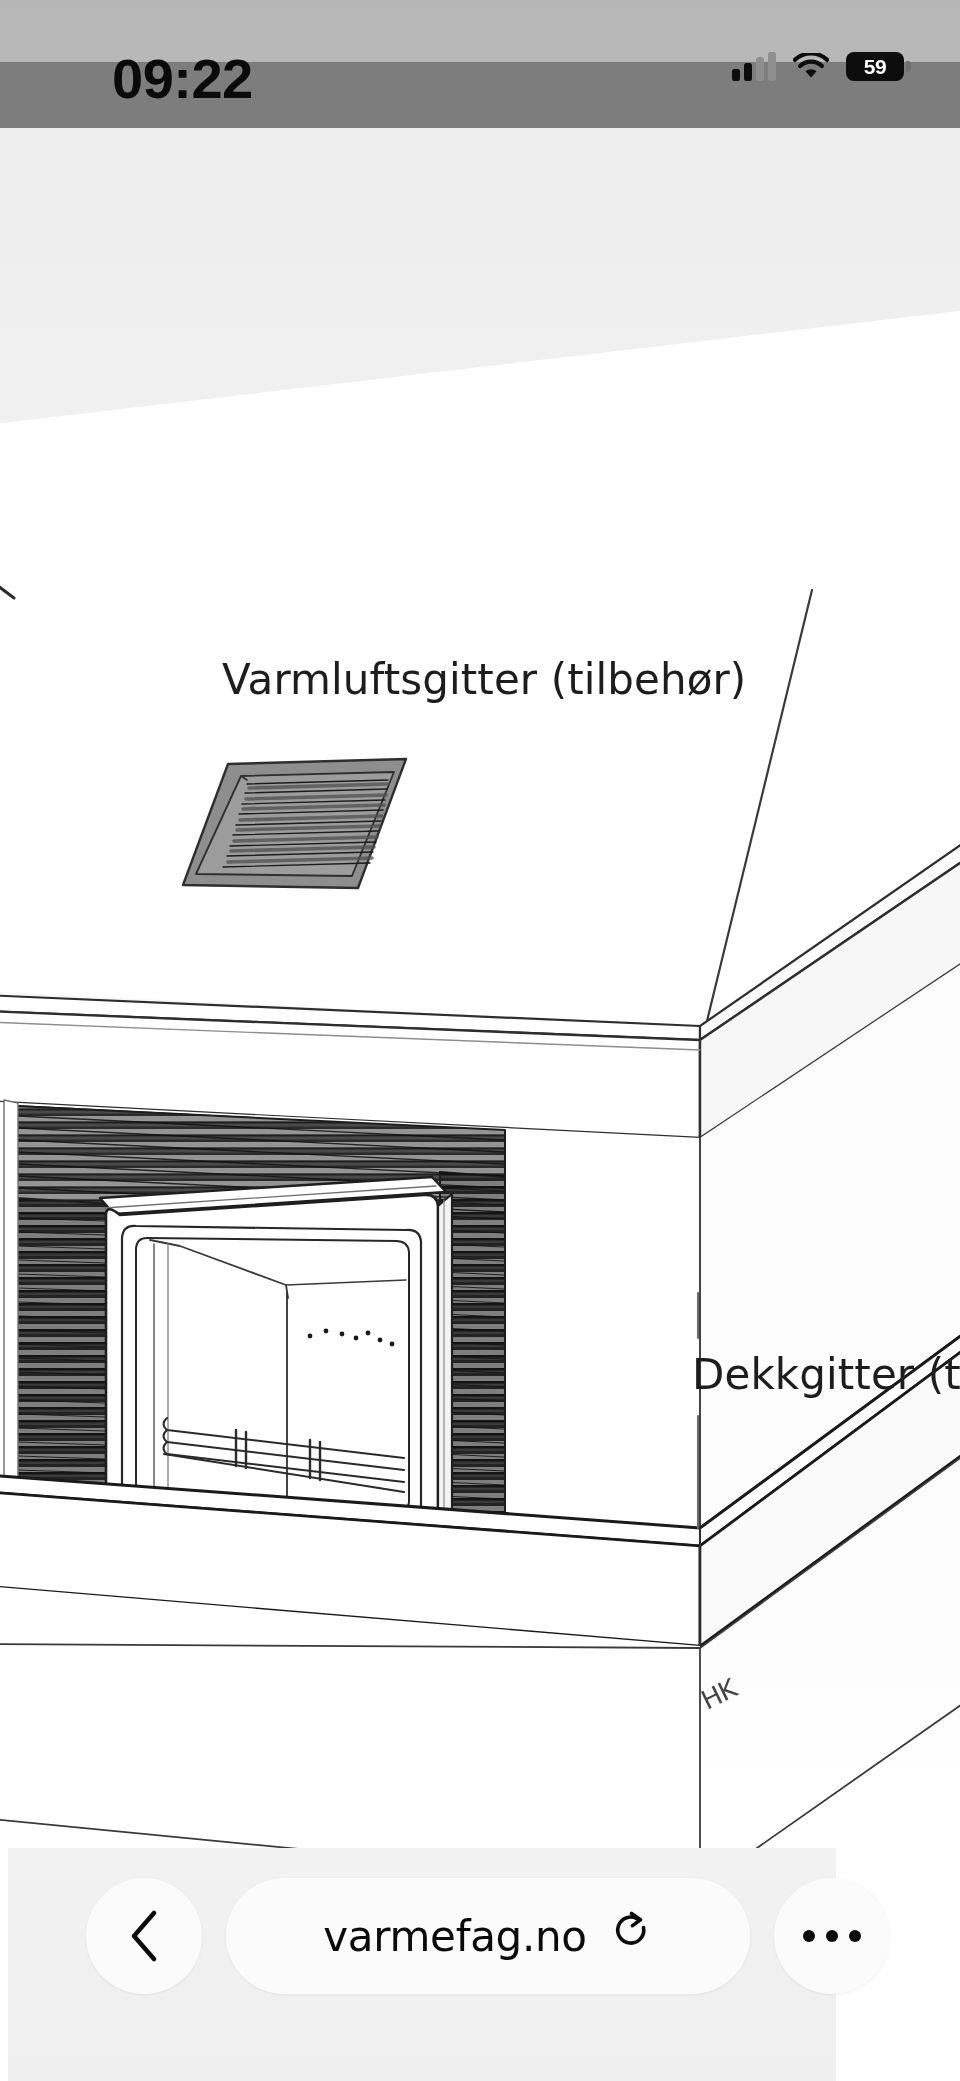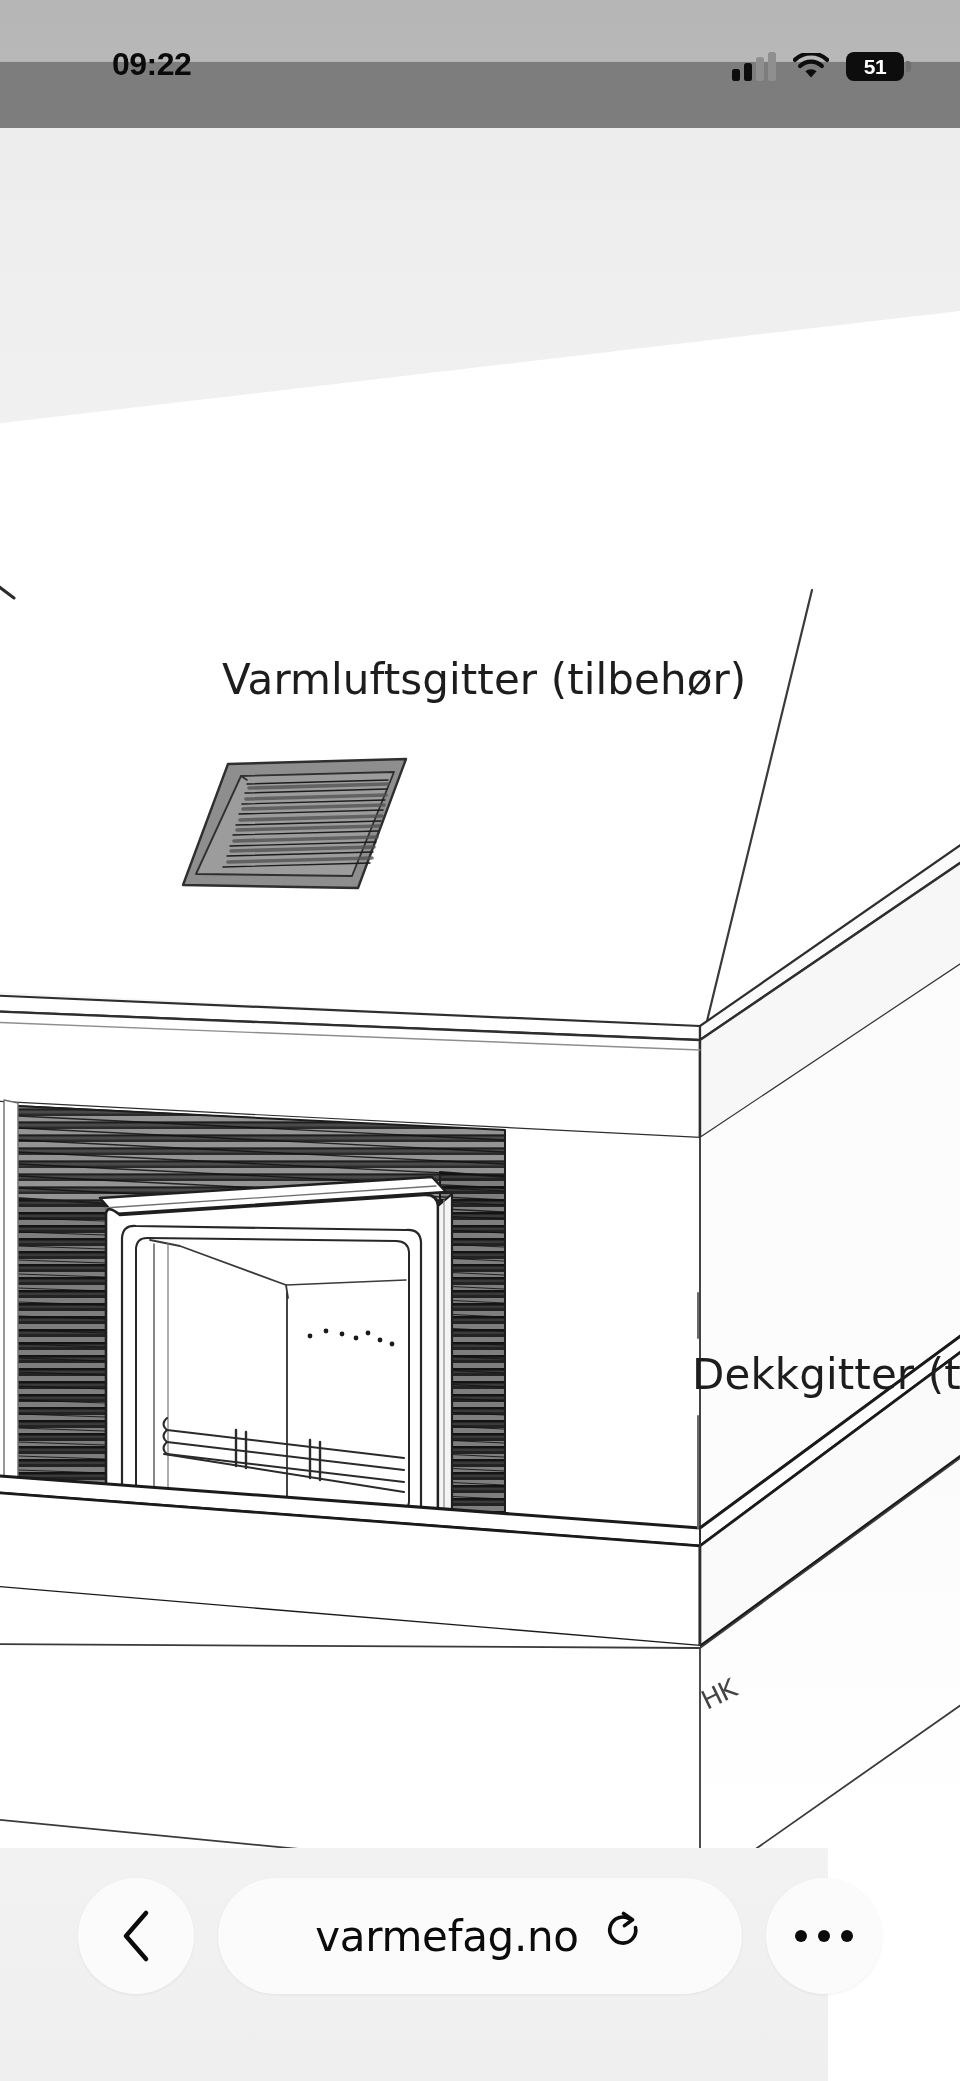--- a/index.html
+++ b/index.html
@@ -18,21 +18,21 @@
 
   
   .statusbar {
     position:absolute; left:0; top:0;
     width:960px; height:128px;
     background:linear-gradient(to bottom,#b6b6b6 0%,#b8b8b8 48%,#7d7d7d 48.5%,#7d7d7d 100%);
     z-index:40;
   }
   .status-time {
     position:absolute; left:112px; top:46px;
-    font-size:32px; font-weight:700; color:#0a0a0a;
+    font-size:56px; font-weight:700; color:#0a0a0a;
     letter-spacing:-0.5px;
     font-family:"Liberation Sans", sans-serif;
   }
   .status-right {
     position:absolute; right:56px; top:52px;
     display:flex; align-items:center; gap:17px;
   }
   .signal { display:flex; align-items:flex-end; gap:4px; height:28px; }
   .signal i { display:block; width:8px; background:#0d0d0d; border-radius:2.5px; }
   .signal i:nth-child(1){ height:12px; }
@@ -69,21 +69,21 @@
     font-size:42px;
     color:#1d1d1d;
     white-space:nowrap;
     letter-spacing:0.1px;
   }
   .anno-top { left:222px; top:527px; }
   .anno-right { left:692px; top:1222px; }
 
   
   .toolbar {
-    position:absolute; left:0; bottom:0;
+    position:absolute; left:8px; bottom:0;
     width:828px; height:233px;
     background:linear-gradient(to bottom,#f2f2f2 0%,#efefef 100%);
     z-index:30;
   }
   .tb-row {
     position:absolute; left:0; top:28px;
     width:960px; height:120px;
     display:flex; align-items:center; justify-content:center; gap:24px;
   }
   .pill {
@@ -123,21 +123,21 @@
 
       <div class="wifi">
         <svg viewBox="0 0 36 27" width="36" height="27">
           <path d="M18 24.6 L12.4 18.2 a8.6 8.6 0 0 1 11.2 0 Z" fill="#0d0d0d"></path>
           <path d="M7.1 13.0 a15.8 15.8 0 0 1 21.8 0" stroke="#0d0d0d" stroke-width="4.2" fill="none" stroke-linecap="round"></path>
           <path d="M1.8 6.9 a23.6 23.6 0 0 1 32.4 0" stroke="#0d0d0d" stroke-width="4.2" fill="none" stroke-linecap="round"></path>
         </svg>
       </div>
 
       <div class="battery">
-        <span>51</span>
+        <span>59</span>
       </div>
 
     </div>
   </div>
 
   <div class="page">
 
     <div class="artboard">
       <svg viewBox="0 0 960 1720" xmlns="http://www.w3.org/2000/svg">
         <defs>

